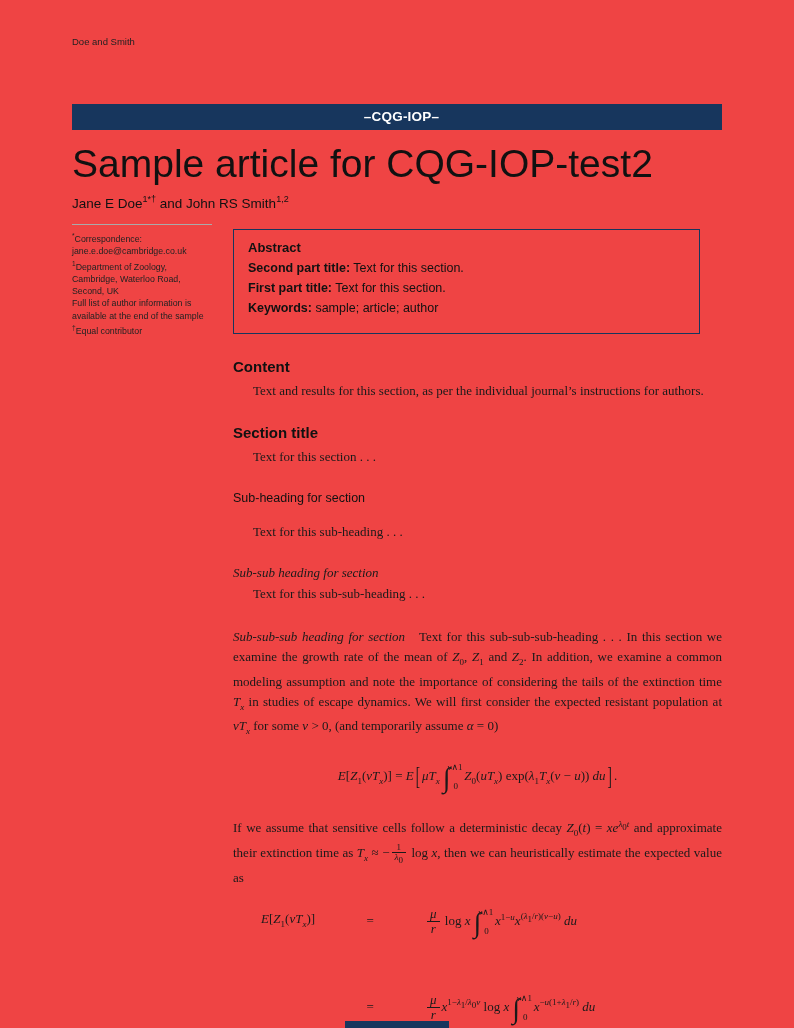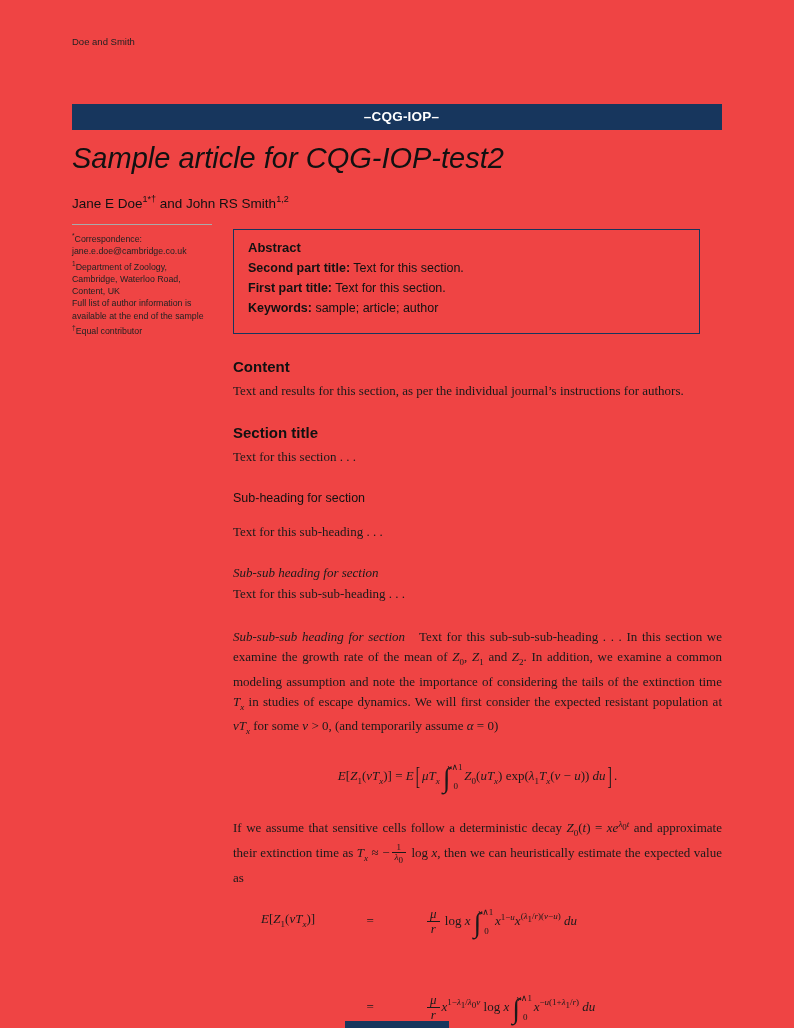--- a/index.html
+++ b/index.html
@@ -17,21 +17,21 @@
 
   .banner {
     position:absolute; left:72px; top:104px; width:650px; height:26px;
     background:#17365d; color:#fff;
     font-family:"Liberation Sans", sans-serif; font-weight:bold; font-size:13.5px;
     line-height:26px; padding-left:9px; letter-spacing:0.2px;text-align:center;
   }
 
   .article-title {
     position:absolute; left:72px; top:142px; width:650px;
-    font-family:"Liberation Sans", sans-serif; font-weight:400; font-size:29px; color:#111;font-style:italic;
+    font-family:"Liberation Sans", sans-serif; font-weight:400; font-size:39px; color:#111;
   }
 
   .author-line {
     position:absolute; left:72px; top:194px; width:650px;
     font-family:"Liberation Sans", sans-serif; font-size:13.5px; color:#111;
   }
   .author-line sup { font-size:9px; }
 
   .sidebar {
     position:absolute; left:72px; top:224px; width:140px;
@@ -56,21 +56,21 @@
   .h-big {
     font-family:"Liberation Sans", sans-serif; font-weight:bold; font-size:15px;
     color:#111; margin-bottom:5px; line-height:18px;
   }
   .h-sub {
     font-family:"Liberation Sans", sans-serif; font-weight:normal; font-size:12.5px;
     color:#111; margin-bottom:16px; line-height:16px;
   }
   .h-subsub { font-style:italic; font-size:13px; margin-bottom:3px; line-height:16px; }
   .para { text-align:justify; }
-  .mb-lg { margin-bottom:23px; }
+  .mb-lg { margin-bottom:23px;margin-left:20px; }
   .mb-sm { margin-bottom:9px; }
 
   
   .math i { font-family:"Liberation Serif", serif; }
   .frac { display:inline-block; vertical-align:middle; text-align:center; margin:0 2px; line-height:1.1; }
   .frac > span { display:block; padding:0 3px; }
   .frac > span:first-child { border-bottom:1px solid #1a1a1a; }
   .frac.sm { font-size:9px; line-height:1.05; }
   .int { display:inline-block; margin:0 3px; white-space:nowrap; }
   .int .s { font-size:28px; font-style:normal; vertical-align:-7px; line-height:0; }
@@ -109,21 +109,21 @@
 
   <div class="article-title">Sample article for CQG-IOP-test2</div>
 
   <div class="author-line">Jane E Doe<sup>1*†</sup> and John RS Smith<sup>1,2</sup></div>
 
   <div class="sidebar">
     <div><sup>*</sup>Correspondence:</div>
     <div>jane.e.doe@cambridge.co.uk</div>
     <div><sup>1</sup>Department of Zoology,</div>
     <div>Cambridge, Waterloo Road,</div>
-    <div>Content, UK</div>
+    <div>Second, UK</div>
     <div>Full list of author information is</div>
     <div>available at the end of the sample</div>
     <div><sup>†</sup>Equal contributor</div>
   </div>
 
   <div class="abstract-box" style="border-color: rgb(23, 54, 93);">
     <div class="abstract-heading">Abstract</div>
     <div class="abstract-row">
       <span class="lbl">Second part title:</span>
       <span>Text for this section.</span>

